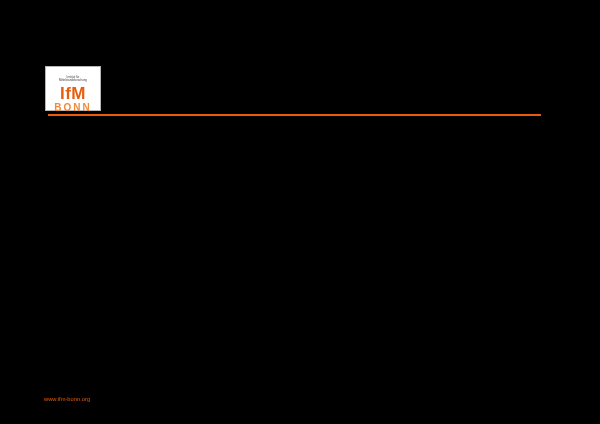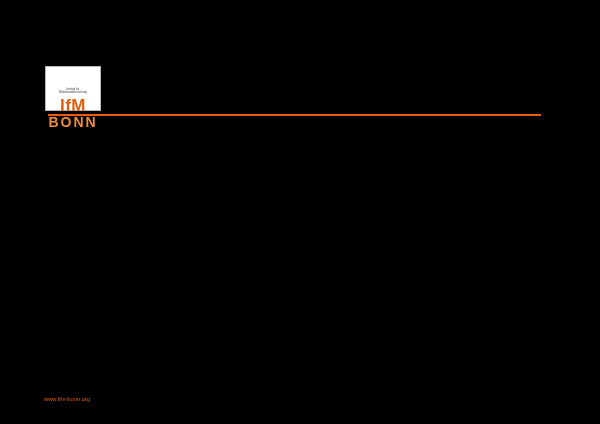--- a/index.html
+++ b/index.html
@@ -3,32 +3,32 @@
 <meta charset="utf-8">
 <style>
 :root{--accent:#e85d0c;--bg:#000000;}
 *{margin:0;padding:0;box-sizing:border-box;}
 html,body{width:600px;height:424px;}
 body{background:var(--bg);font-family:"Liberation Sans",sans-serif;position:relative;overflow:hidden;}
 .slide{position:absolute;inset:0;background:var(--bg);}
 .logo-card{
   position:absolute;left:45px;top:66px;width:56px;height:45px;
   background:#ffffff;border:1px solid #b5b5b5;
-  display:flex;flex-direction:column;align-items:center;padding-top:20px;
+  display:flex;flex-direction:column;align-items:center;padding-top:8px;
 }
 .logo-institute{
   font-size:8px;line-height:1.2;color:#3c3c3c;text-align:center;
   white-space:nowrap;transform:scale(0.36);transform-origin:top center;height:8px;
 }
 .logo-acronym{
   font-size:17px;font-weight:bold;color:var(--accent);
   line-height:1;margin-top:2px;letter-spacing:0.5px;
 }
 .logo-city{
-  font-size:14px;font-weight:bold;color:#f08a3c;
+  font-size:10px;font-weight:bold;color:#f08a3c;
   letter-spacing:2px;line-height:1;margin-top:1px;
 }
 .divider{
   position:absolute;left:48px;top:114px;width:493px;height:2px;
   background:var(--accent);
 }
 .footer-link{
   position:absolute;left:44px;top:396px;font-size:8px;color:var(--accent);
   transform:scale(0.72);transform-origin:left top;white-space:nowrap;
 }

